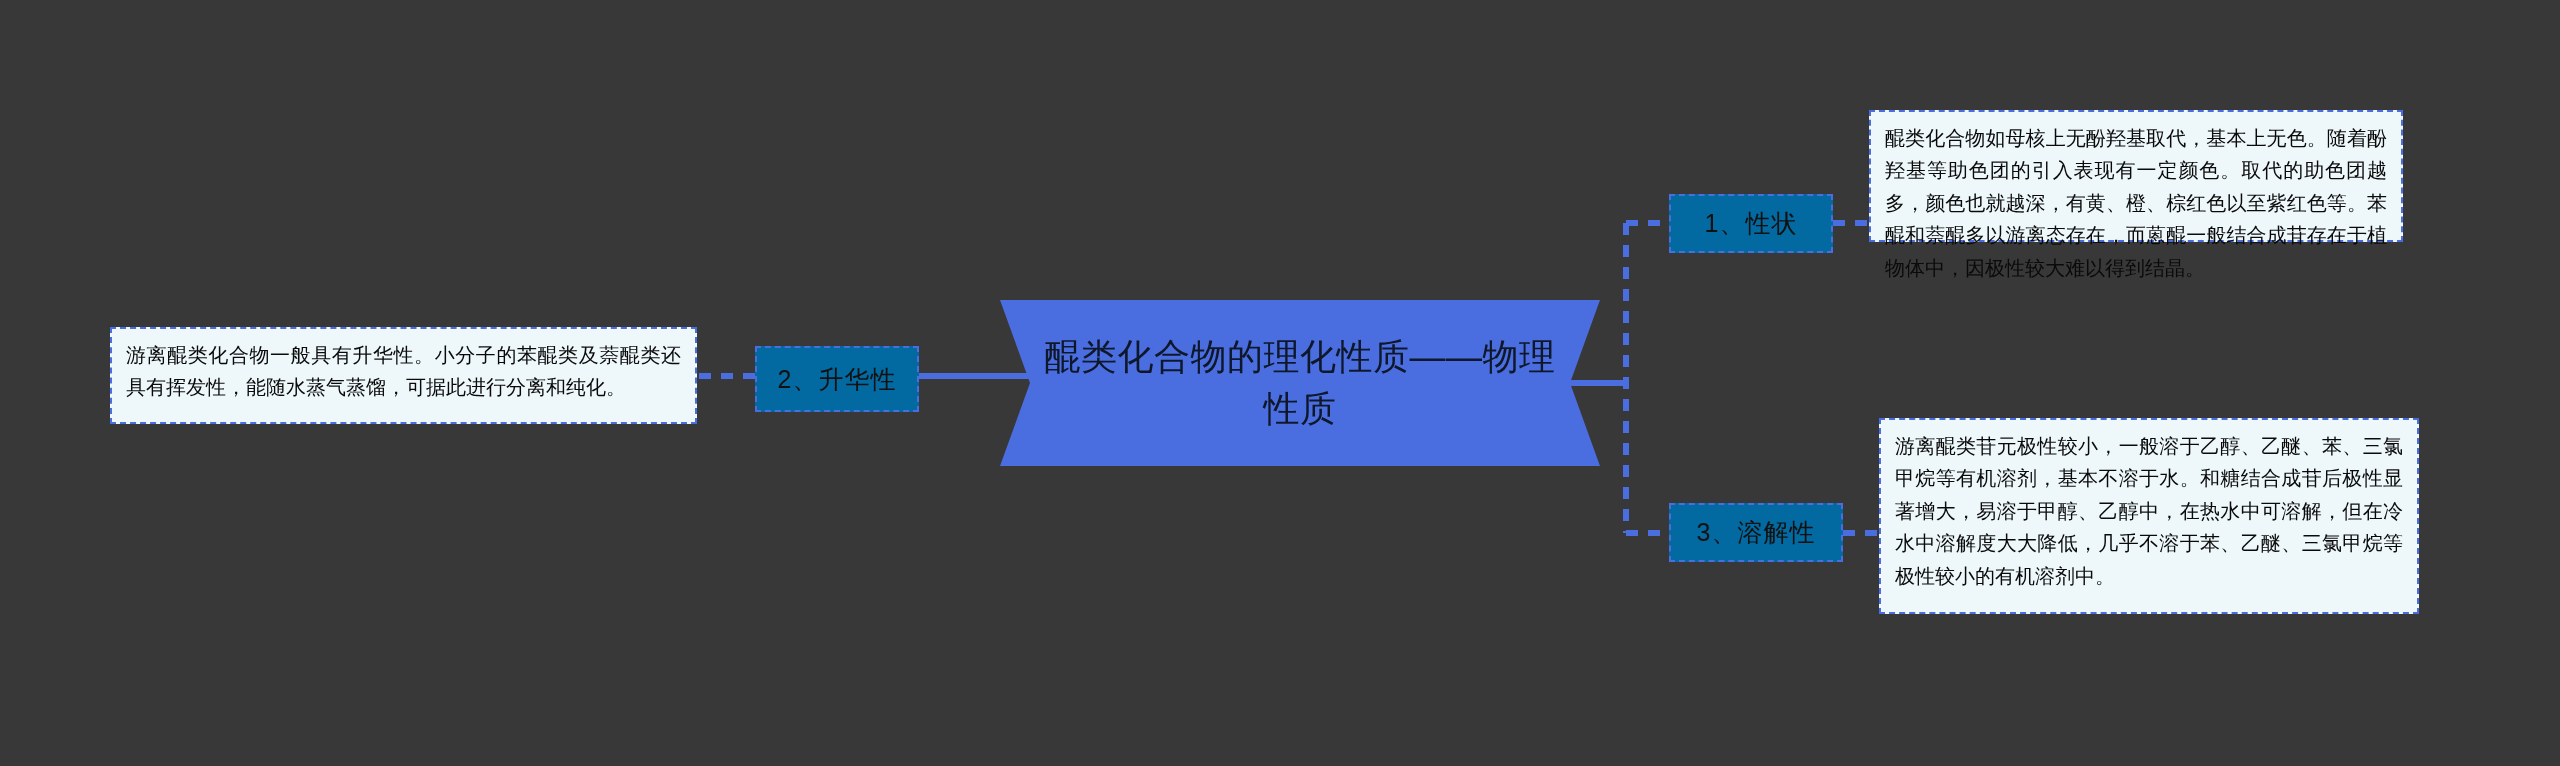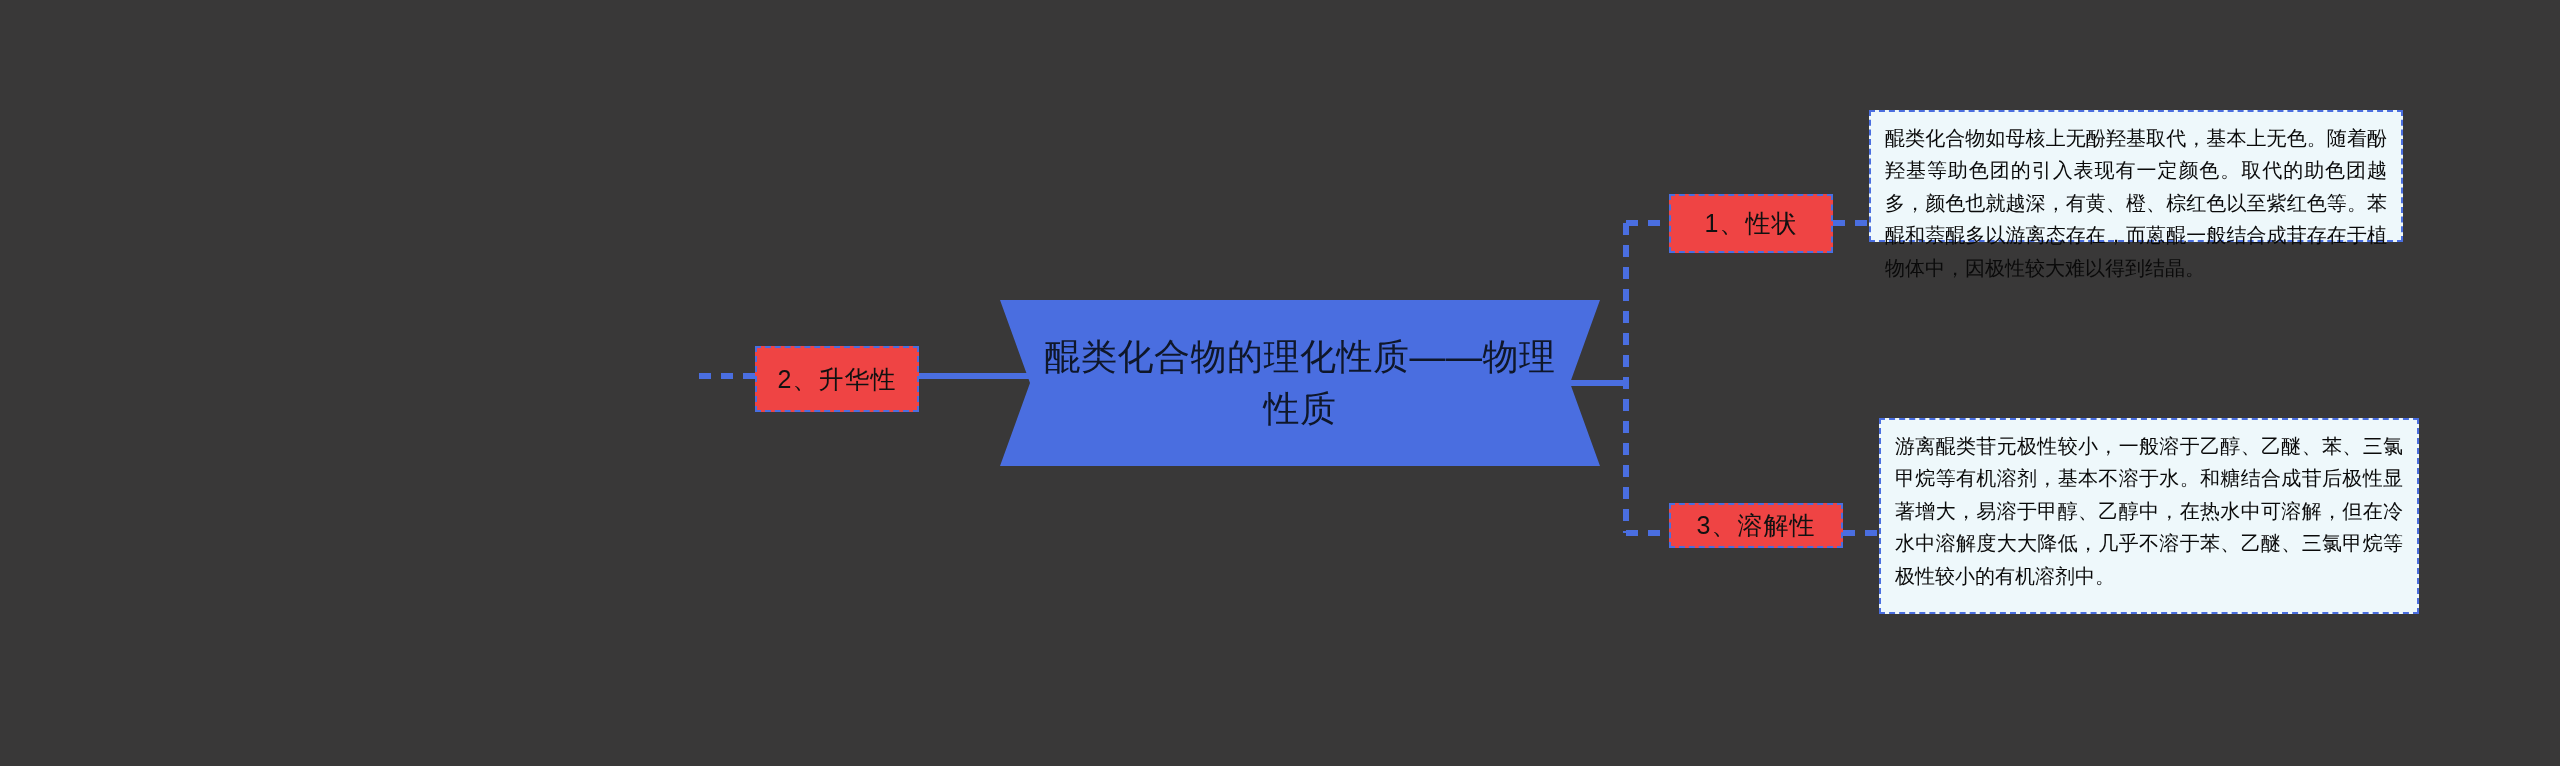--- a/index.html
+++ b/index.html
@@ -50,21 +50,21 @@
     color: #0f172a;
     font-size: 36px;
     line-height: 1.45;
     text-align: center;
     letter-spacing: 0.5px;
   }
 
   
   .branch-chip {
     position: absolute;
-    background: #ef4444;
+    background: #0369a1;
     border: 2px dashed #4a6ee0;
     box-sizing: border-box;
     display: flex;
     align-items: center;
     justify-content: center;
     color: #111111;
     font-size: 25px;
     letter-spacing: 1px;
     white-space: nowrap;
   }
@@ -77,21 +77,21 @@
   #chip-shenghuaxing {
     left: 755px;
     top: 346px;
     width: 164px;
     height: 66px;
   }
   #chip-rongjiexing {
     left: 1669px;
     top: 503px;
     width: 174px;
-    height: 45px;
+    height: 59px;
   }
 
   
   .detail-panel {
     position: absolute;
     background: #eef8fb;
     border: 2px dashed #4a6ee0;
     box-sizing: border-box;
     color: #0a0a0a;
     font-size: 20px;
@@ -160,18 +160,21 @@
   </div>
 
   <div class="branch-chip" id="chip-rongjiexing">
     <span>3、溶解性</span>
   </div>
 
   <div class="detail-panel" id="panel-xingzhuang">
     <span class="panel-body">醌类化合物如母核上无酚羟基取代，基本上无色。随着酚羟基等助色团的引入表现有一定颜色。取代的助色团越多，颜色也就越深，有黄、橙、棕红色以至紫红色等。苯醌和萘醌多以游离态存在，而蒽醌一般结合成苷存在于植物体中，因极性较大难以得到结晶。</span>
   </div>
 
+  <div class="detail-panel" id="panel-shenghuaxing">
+    <span class="panel-body">游离醌类化合物一般具有升华性。小分子的苯醌类及萘醌类还具有挥发性，能随水蒸气蒸馏，可据此进行分离和纯化。</span>
+  </div>
 
   <div class="detail-panel" id="panel-rongjiexing">
     <span class="panel-body">游离醌类苷元极性较小，一般溶于乙醇、乙醚、苯、三氯甲烷等有机溶剂，基本不溶于水。和糖结合成苷后极性显著增大，易溶于甲醇、乙醇中，在热水中可溶解，但在冷水中溶解度大大降低，几乎不溶于苯、乙醚、三氯甲烷等极性较小的有机溶剂中。</span>
   </div>
 
 </div>
 
 </body></html>

